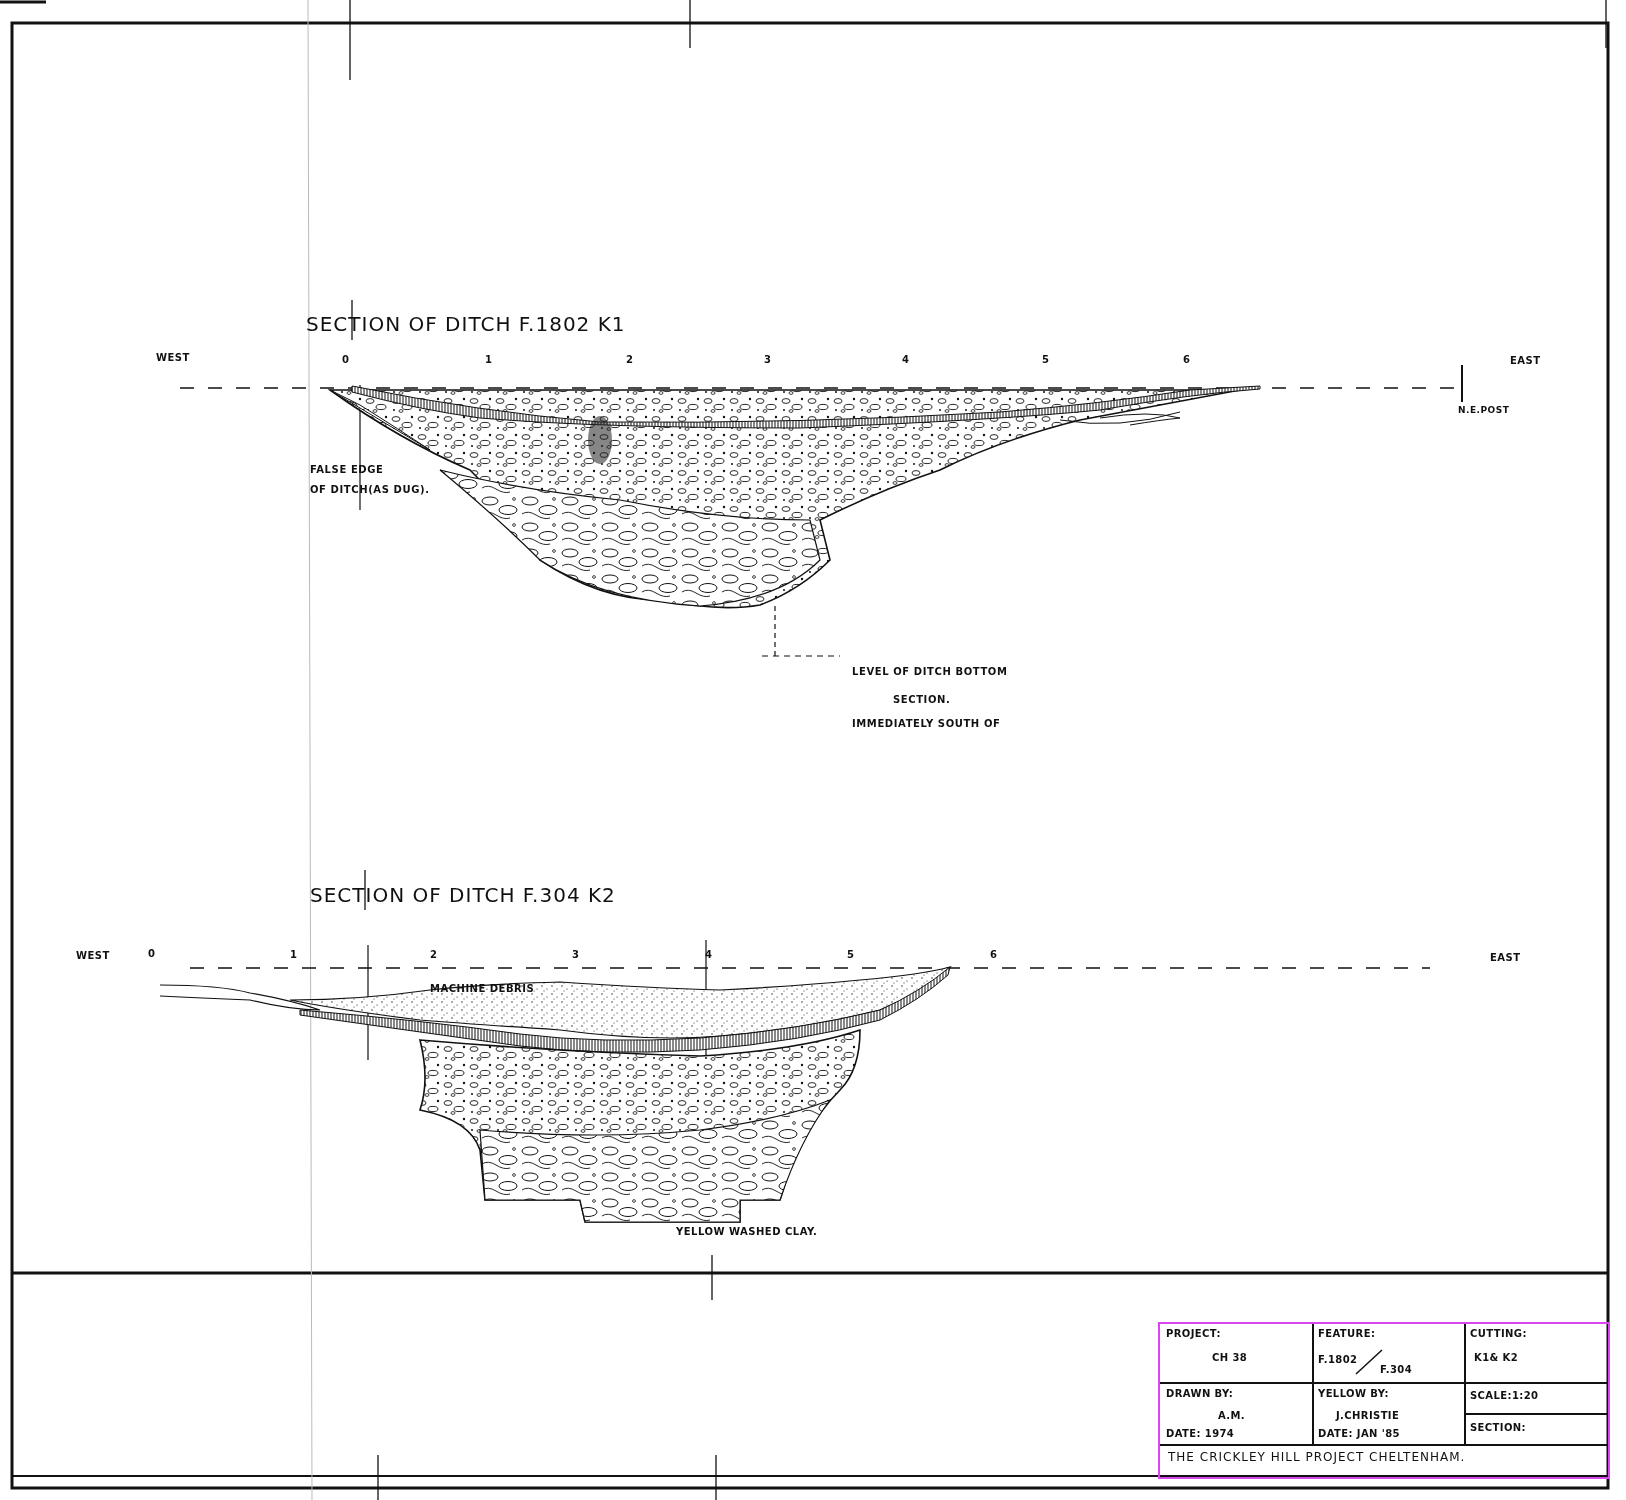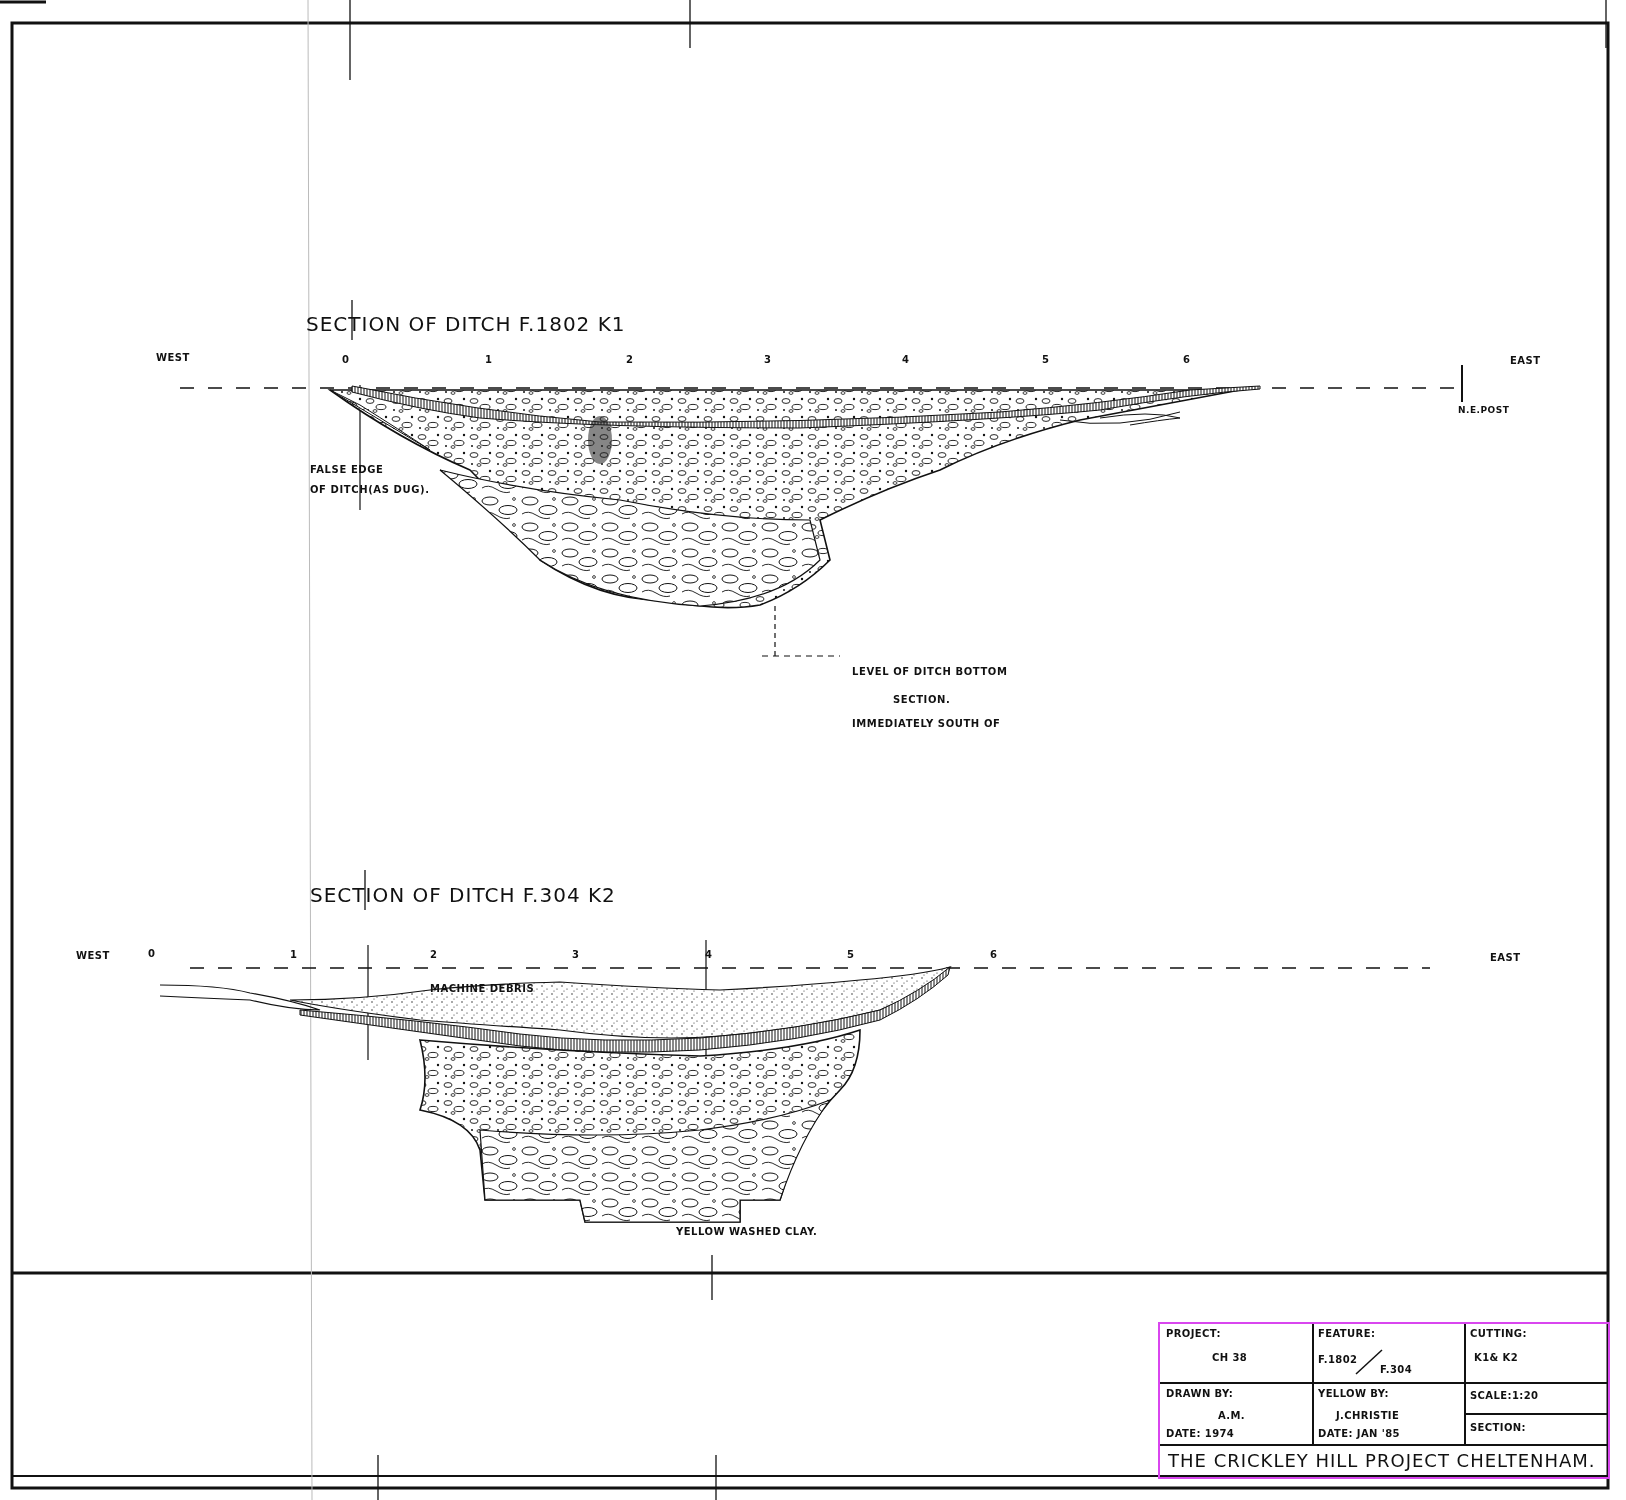--- a/index.html
+++ b/index.html
@@ -4,21 +4,21 @@
 <style>
   html,body{margin:0;padding:0;background:#fff;}
   body{width:1626px;height:1500px;position:relative;overflow:hidden;font-family:"DejaVu Sans",sans-serif;color:#111;}
   .sheet{position:absolute;left:0;top:0;width:1392px;height:1500px;}
   .abs{position:absolute;white-space:nowrap;}
   .title{font-size:20px;letter-spacing:1px;font-weight:400;}
   .lbl{font-size:10px;font-weight:700;letter-spacing:0.5px;}
   .note{font-size:10px;font-weight:700;letter-spacing:0.6px;line-height:20px;}
   .tb{position:absolute;border:2px solid #d946ef;}
   .tbcell{position:absolute;font-size:10px;font-weight:700;letter-spacing:0.4px;}
-  .footer{font-size:18px;letter-spacing:1px;font-weight:400;}
+  .footer{font-size:12px;letter-spacing:1px;font-weight:400;}
   svg{position:absolute;left:0;top:0;}
 </style>
 </head>
 <body>
 
 <div class="sheet">
 
   <svg width="1626" height="1500" viewBox="0 0 1626 1500">
     <defs>
       <pattern id="hatch" width="3" height="6" patternUnits="userSpaceOnUse">

